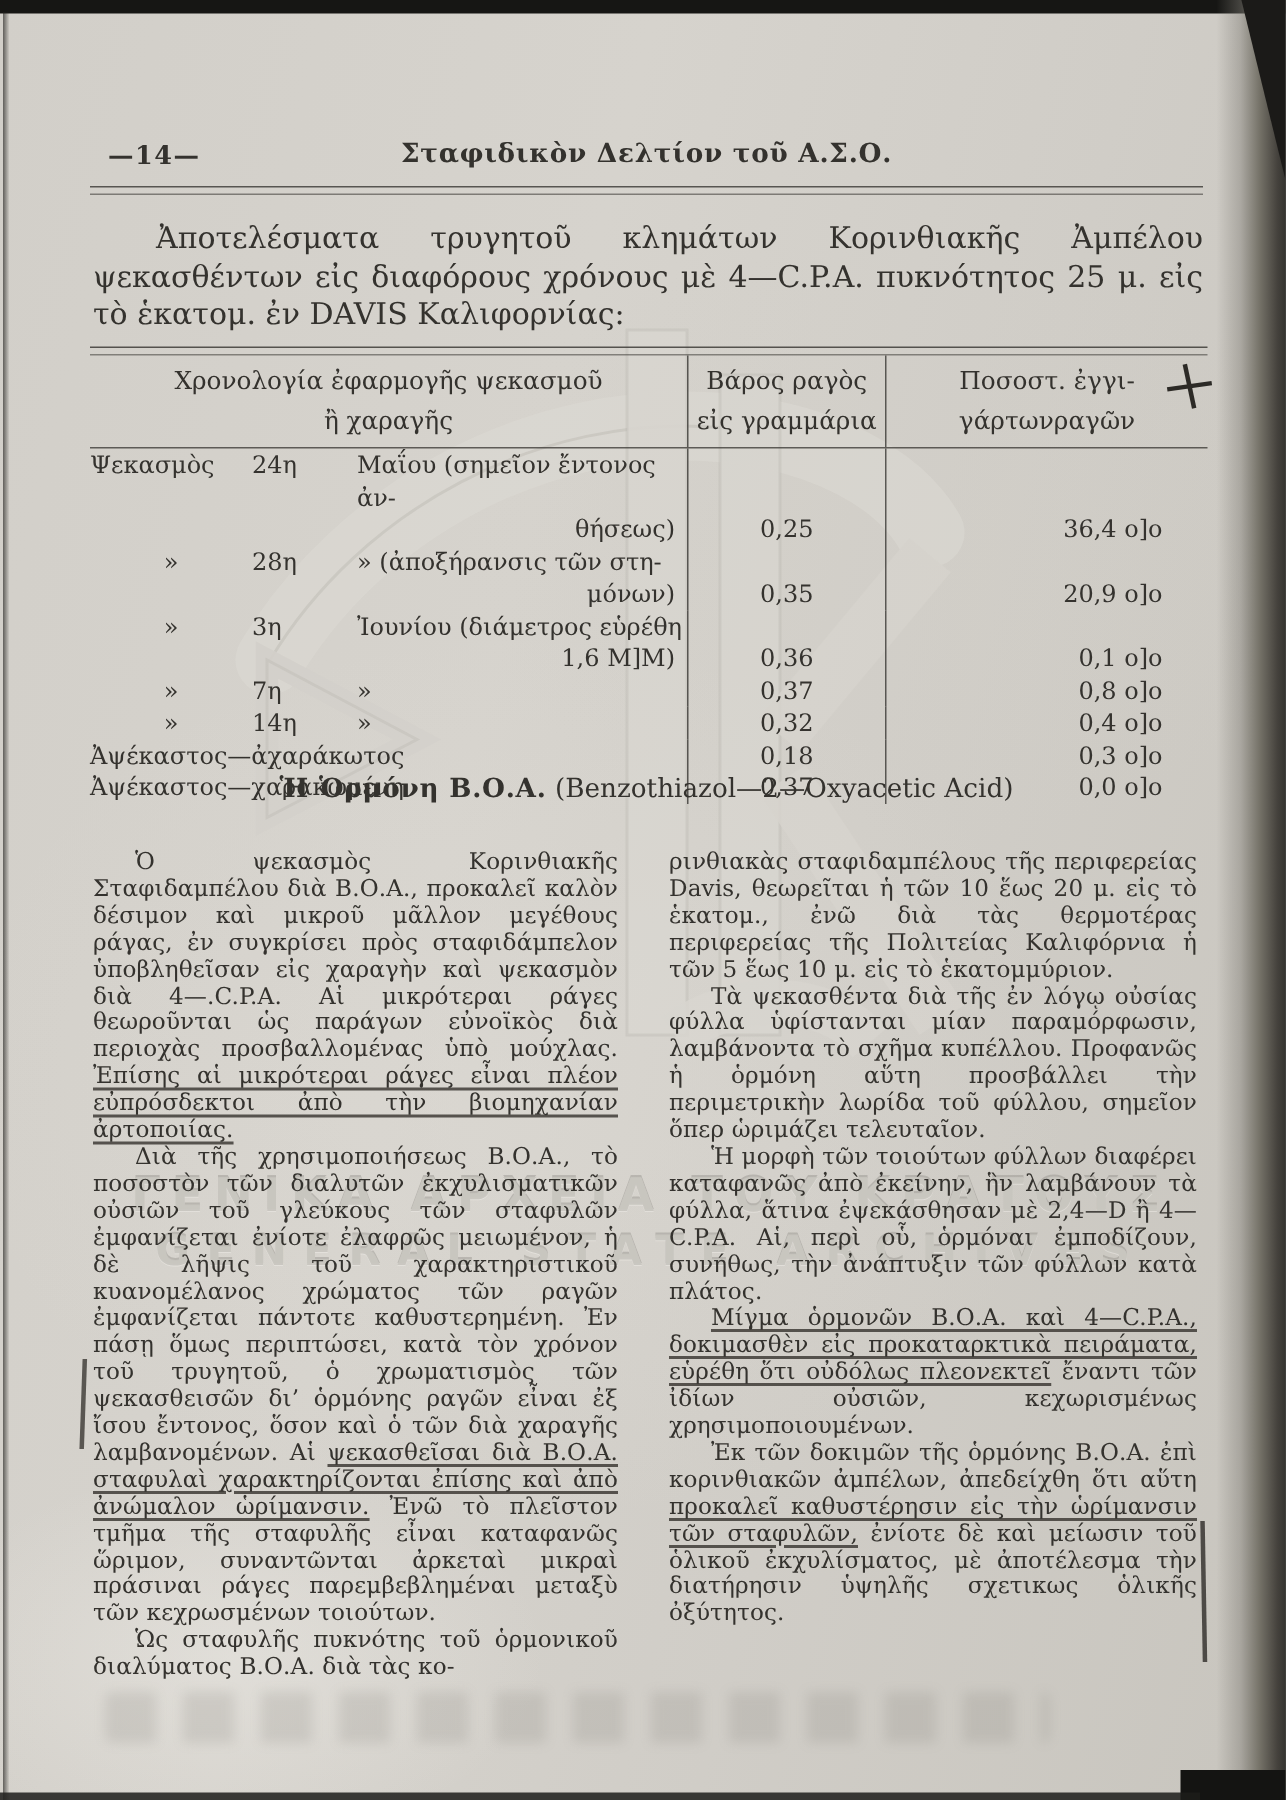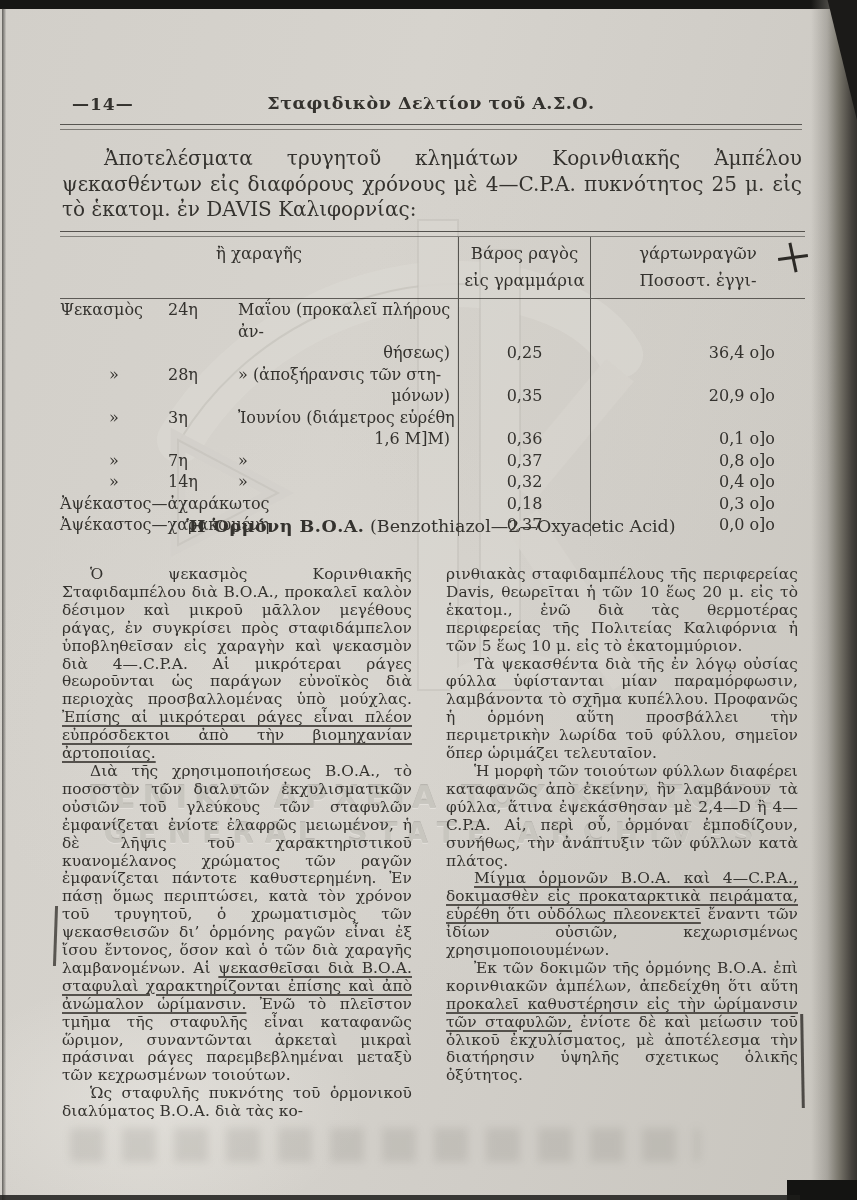--- a/index.html
+++ b/index.html
@@ -104,38 +104,39 @@
   <div class="page-num">—14—</div>
   <div class="masthead">Σταφιδικὸν Δελτίον τοῦ Α.Σ.Ο.</div>
   <div class="rule-head"></div>
 
   <div class="intro">Ἀποτελέσματα τρυγητοῦ κλημάτων Κορινθιακῆς Ἀμπέλου ψεκασθέντων εἰς διαφόρους χρόνους μὲ 4—C.P.A. πυκνότητος 25 μ. εἰς τὸ ἑκατομ. ἐν DAVIS Καλιφορνίας:</div>
 
   <div class="tbl">
     <div class="tbl-rule"></div>
     <div class="thead">
       <div class="hcell">
+        <div>Χρονολογία ἐφαρμογῆς ψεκασμοῦ</div>
         <div>ἢ χαραγῆς</div>
       </div>
       <div class="hcell vline">
         <div>Βάρος ραγὸς</div>
         <div>εἰς γραμμάρια</div>
       </div>
       <div class="hcell vline">
+        <div>Ποσοστ. ἐγγι-</div>
         <div>γάρτωνραγῶν</div>
-        <div>Ποσοστ. ἐγγι-</div>
       </div>
     </div>
 
     <div class="trow">
       <div class="tc label">
         <div class="lline">
             <span class="rc1">Ψεκασμὸς</span>
             <span class="rc2">24η</span>
-            <span class="rc3">Μαΐου (προκαλεῖ πλήρους ἀν-</span>
+            <span class="rc3">Μαΐου (σημεῖον ἔντονος ἀν-</span>
           </div>
         <div class="lcont">θήσεως)</div>
       </div>
       <div class="tc weight vline">
           <span>0,25</span>
         </div>
       <div class="tc pct vline">
           <span>36,4 o]o</span>
         </div>
     </div>

